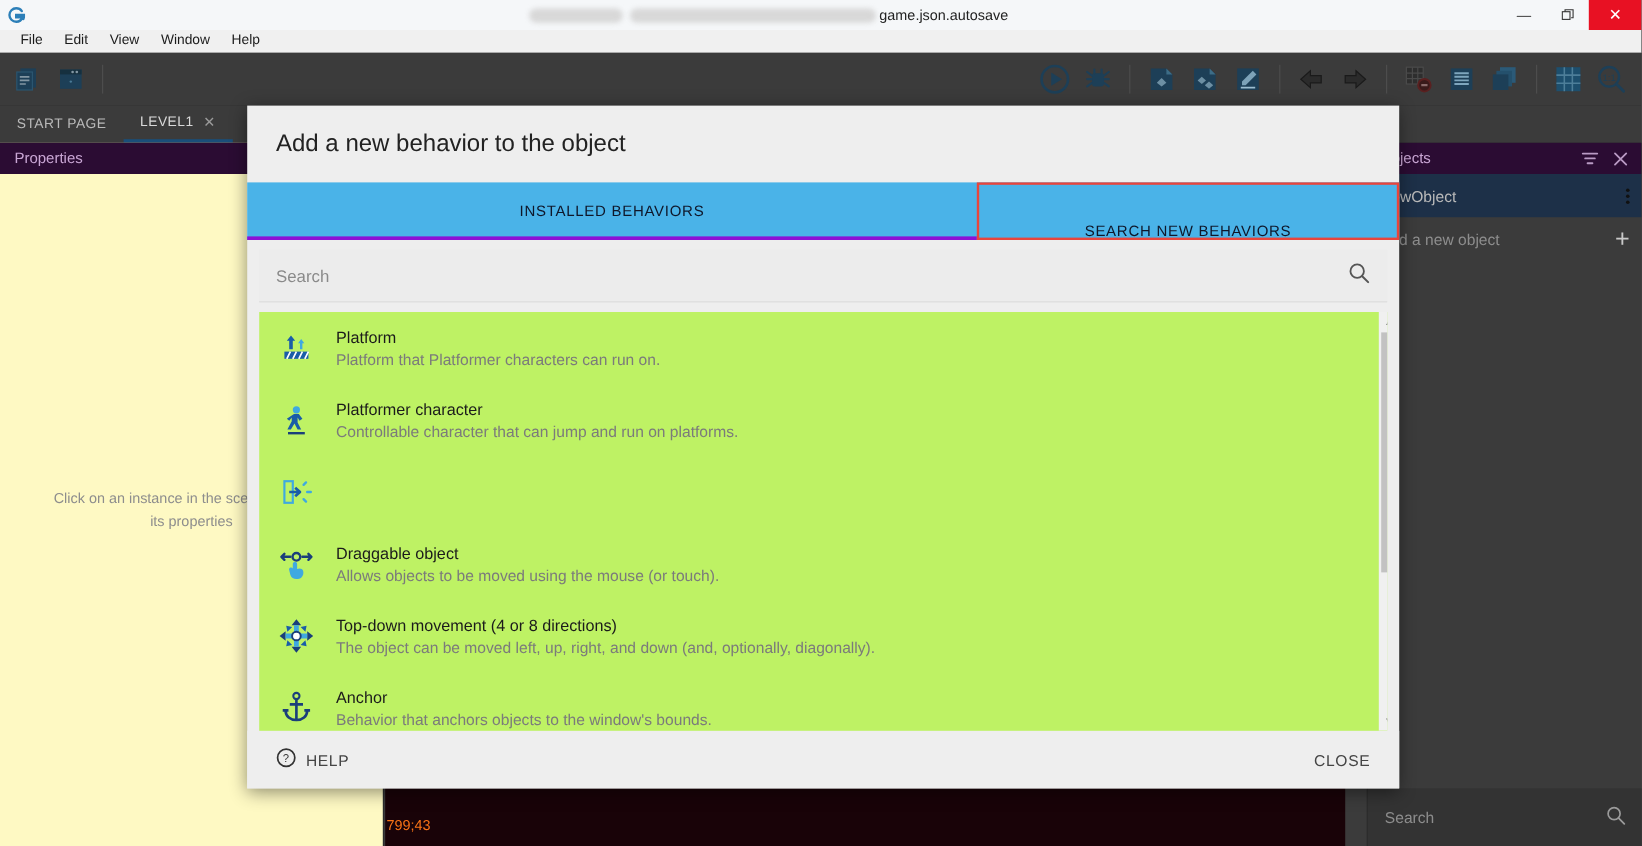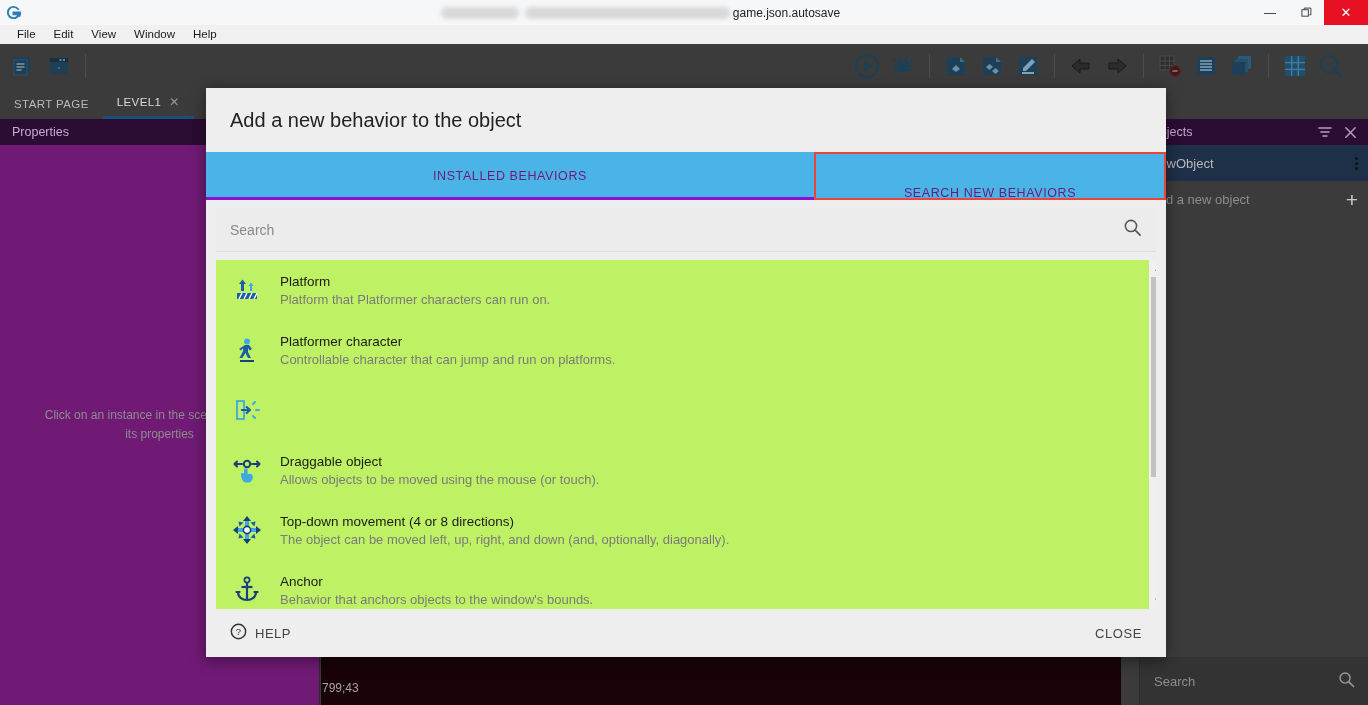--- a/index.html
+++ b/index.html
@@ -43,21 +43,21 @@
     background: #f0f0f0; display: flex; align-items: center; padding-left: 8px;
   }
   .menu-item { font-size: 11.5px; color: #1a1a1a; padding: 0 9px; line-height: 19px; }
 
   
   .toolbar {
     position: absolute; top: 44px; left: 0; width: 1368px; height: 44px;
     background: #3b3b3b; display: flex; align-items: center;
   }
   .tb-left { display: flex; align-items: center; padding-left: 8px; gap: 6px; }
-  .tb-right { margin-left: auto; display: flex; align-items: center; padding-right: 22px; gap: 6px; }
+  .tb-right { margin-left: auto; display: flex; align-items: center; padding-right: 10px; gap: 6px; }
   .tbicon {
     width: 30px; height: 30px; display: flex; align-items: center; justify-content: center;
     color: #1d3a52;
   }
   .tbsep { width: 1px; height: 24px; background: #4d4d4d; margin: 0 5px; }
 
   
   .tabstrip {
     position: absolute; top: 88px; left: 0; width: 1368px; height: 31px;
     background: #3b3b3b; display: flex; align-items: flex-end;
@@ -70,21 +70,21 @@
   .etab .x { font-size: 12px; color: #9a9a9a; }
 
   
   .workspace {
     position: absolute; top: 119px; left: 0; width: 1368px; height: 586px;
     background: #3b3b3b;
   }
   
   .props-panel {
     position: absolute; top: 0; left: 0; width: 320px; height: 586px;
-    background: #701a75; border-right: 1px solid #2c2c2c;
+    background: #fef9c3; border-right: 1px solid #2c2c2c;
   }
   .panel-head {
     height: 26px; background: #2b0c33; display: flex; align-items: center;
     padding: 0 12px; font-size: 12.5px; color: #c9a6d4;
   }
   .props-body {
     height: 560px; display: flex; flex-direction: column;
     align-items: center; justify-content: center; padding: 0 24px;
   }
   .props-hint {
@@ -94,21 +94,21 @@
   
   .scene-area {
     position: absolute; top: 0; left: 321px; width: 818px; height: 586px;
     background: #3b3b3b;
   }
   .scene-canvas {
     position: absolute; left: 0; top: 439px; width: 800px; height: 147px;
     background: #190308;
   }
   .scene-coord {
-    position: absolute; left: 322px; top: 681px; font-size: 12px; color: #a3a3a3;
+    position: absolute; left: 322px; top: 681px; font-size: 12px; color: #f97316;
   }
 
   
   .objects-panel {
     position: absolute; top: 0; right: 0; width: 229px; height: 586px;
     background: #3b3b3b; border-left: 1px solid #2c2c2c;
   }
   .obj-head {
     height: 26px; background: #2b0c33; display: flex; align-items: center;
     padding: 0 10px; font-size: 12.5px; color: #c9a6d4;
@@ -139,21 +139,21 @@
     background: #eeeeee; box-shadow: 0 3px 14px rgba(0,0,0,.45);
     display: flex; flex-direction: column;
   }
   .modal-title {
     height: 64px; display: flex; align-items: center; padding: 0 24px;
     font-size: 20px; color: #222;
   }
   .modal-tabs { height: 48px; display: flex; background: #4ab3e8; position: relative; }
   .mtab {
     flex: 1; display: flex; align-items: center; justify-content: center;
-    font-size: 12.5px; color: #701a75; letter-spacing: .6px; position: relative;
+    font-size: 12.5px; color: #0f172a; letter-spacing: .6px; position: relative;
   }
   .mtab.active::after {
     content: ""; position: absolute; left: 0; right: 0; bottom: 0;
     height: 3px; background: #8c10d6;
   }
   .mtab.highlight {
     outline: 2px solid #e8453c; outline-offset: -2px;
     max-width: 352px;
     align-items: flex-end;
   }

